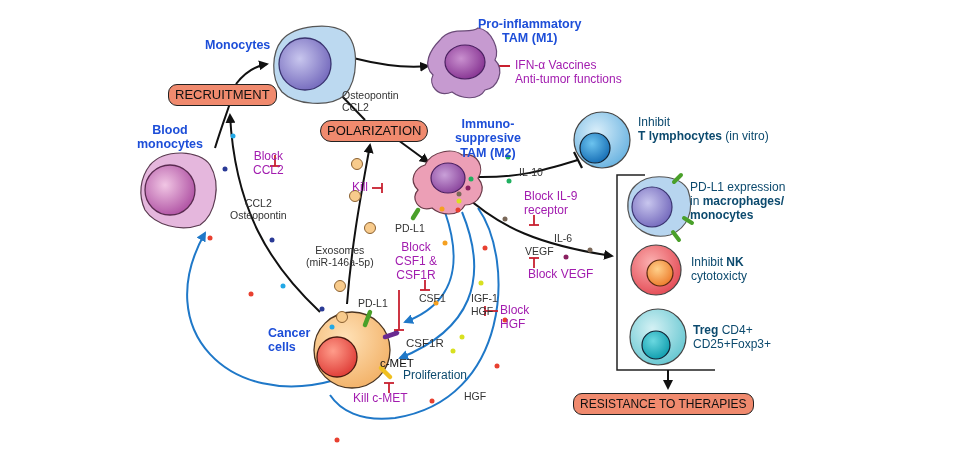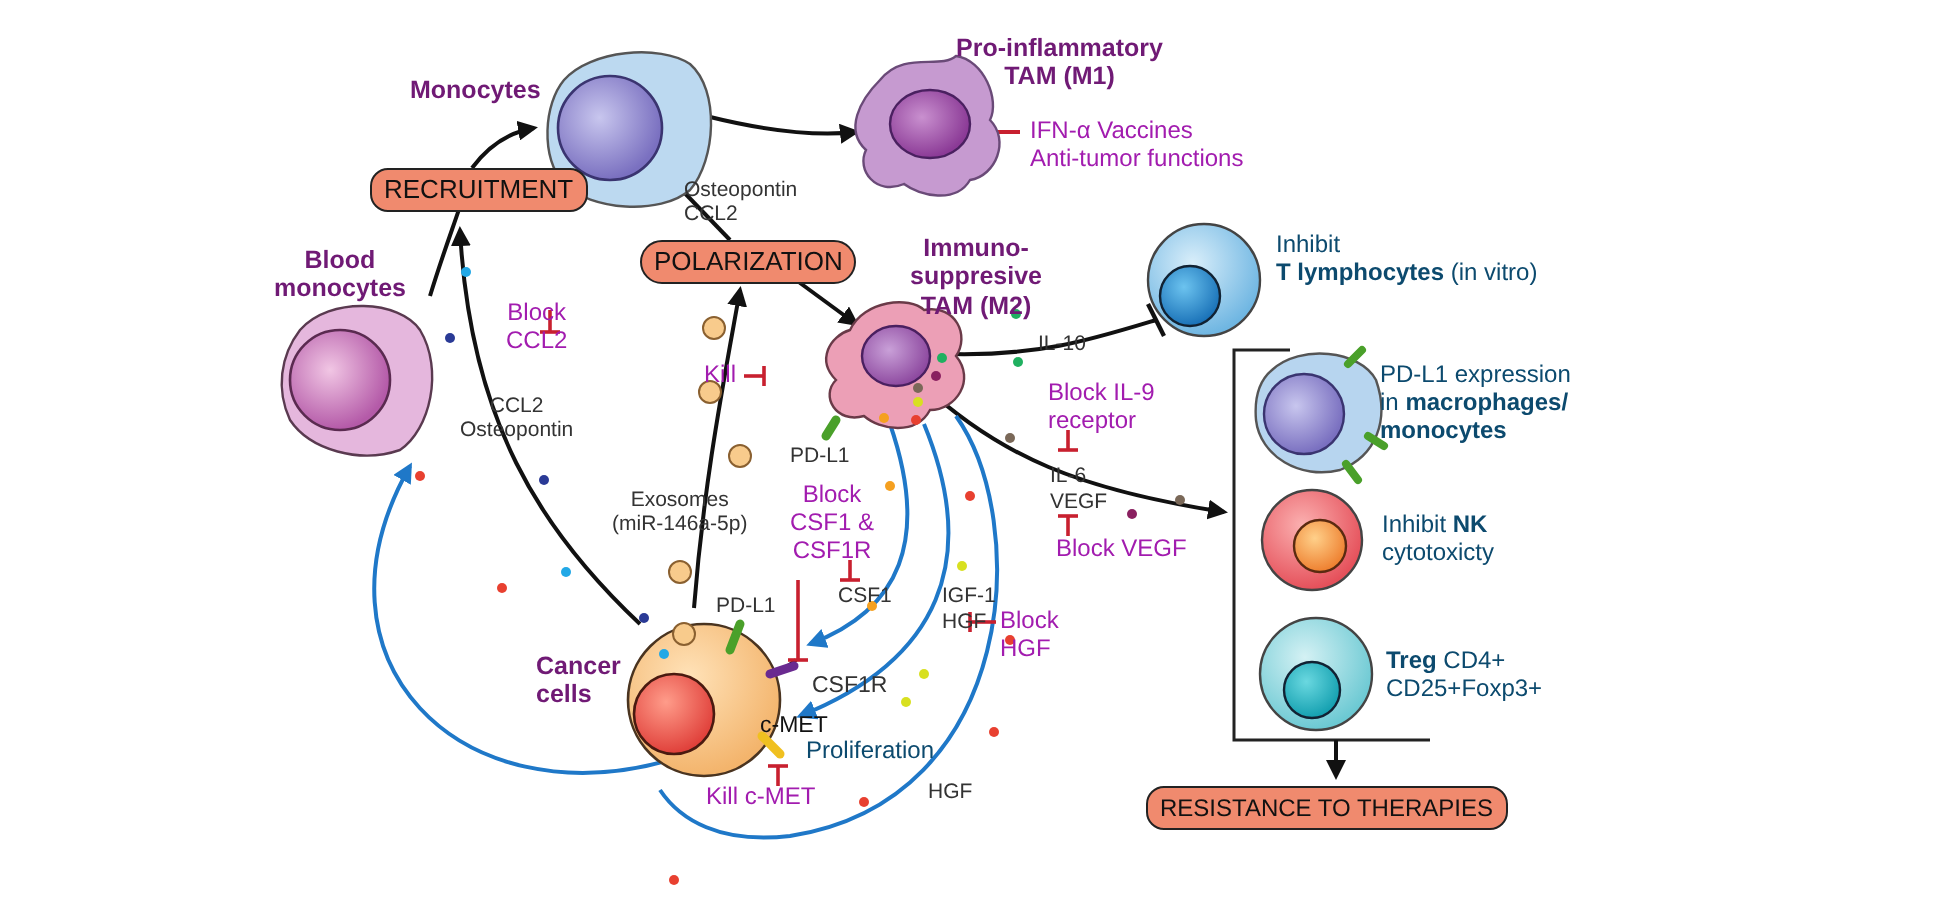--- a/index.html
+++ b/index.html
@@ -1,19 +1,19 @@
 <!DOCTYPE html>
 <html><head>
 <meta charset="utf-8">
 <style>
   html, body { margin: 0; padding: 0; background: #ffffff; }
   body { width: 967px; height: 453px; overflow: hidden; position: relative; font-family: "Liberation Sans", sans-serif; }
   #stage { position: absolute; left: 0; top: 0; width: 967px; height: 453px; }
   .lbl { position: absolute; font-family: "Liberation Sans", sans-serif; white-space: nowrap; line-height: 1.15; }
-  .title { font-weight: bold; color: #701a75; font-size: 12.5px; text-align: center; }
+  .title { font-weight: bold; color: #1d4ed8; font-size: 12.5px; text-align: center; }
   .small { font-size: 10.5px; color: #333; }
   .red { color: #a21caf; font-size: 12px; }
   .black { color: #0c4a6e; font-size: 12px; }
   .box { position: absolute; background: #f08a6e; border: 1.6px solid #222; border-radius: 9px; font-size: 13px; color: #111; text-align: center; line-height: 20px; height: 20px; padding: 0 6px; white-space: nowrap; }
   b { font-weight: bold; }
 </style>
 </head>
 <body>
 
 <div id="stage">
@@ -205,21 +205,21 @@
         <circle cx="505" cy="219" r="2.5" fill="#7a6858"></circle>
     <circle cx="590" cy="250" r="2.5" fill="#7a6858"></circle>
         <circle cx="566" cy="257" r="2.5" fill="#8a2060"></circle>
     <circle cx="459" cy="201" r="2.5" fill="#d8e020"></circle>
         <circle cx="458" cy="210" r="2.5" fill="#e84030"></circle>
     <circle cx="442" cy="209" r="2.5" fill="#f5a020"></circle>
   </g>
 </svg>
 
 
-<div class="box" style="left:168px; top:84px;margin-left:17px;">RECRUITMENT</div>
+<div class="box" style="left:168px; top:84px;">RECRUITMENT</div>
 <div class="box" style="left:320px; top:120px;border-radius:11px;">POLARIZATION</div>
 <div class="box" style="left:573px; top:393px; font-size:12px;">RESISTANCE TO THERAPIES</div>
 
 
 <div class="lbl title" style="left:205px; top:38px;">Monocytes</div>
 <div class="lbl title" style="left:137px; top:123px;">
   <div>Blood</div>
       <div>monocytes</div>
 </div>
 <div class="lbl title" style="left:478px; top:17px;">
@@ -249,21 +249,21 @@
 </div>
 <div class="lbl small" style="left:230px; top:197px; text-align:center;">
   <div>CCL2</div>
       <div>Osteopontin</div>
 </div>
 <div class="lbl small" style="left:306px; top:244px; text-align:center;">
   <div>Exosomes</div>
       <div>(miR-146a-5p)</div>
 </div>
 <div class="lbl small" style="left:519px; top:166px;">IL-10</div>
-<div class="lbl small" style="left:525px; top:232px;">IL-6</div>
+<div class="lbl small" style="left:554px; top:232px;">IL-6</div>
 <div class="lbl small" style="left:525px; top:245px;">VEGF</div>
 <div class="lbl small" style="left:419px; top:292px;">CSF1</div>
 <div class="lbl small" style="left:406px; top:337px; font-size:11.5px;">CSF1R</div>
 <div class="lbl small" style="left:471px; top:292px;">IGF-1</div>
 <div class="lbl small" style="left:471px; top:305px;">HGF</div>
 <div class="lbl small" style="left:464px; top:390px;">HGF</div>
 <div class="lbl small" style="left:395px; top:222px;">PD-L1</div>
 <div class="lbl small" style="left:358px; top:297px;">PD-L1</div>
 <div class="lbl small" style="left:348px; top:357px; font-size:11.5px; color:#111;margin-left:32px;">c-MET</div>
 <div class="lbl black" style="left:403px; top:369px;">Proliferation</div>

